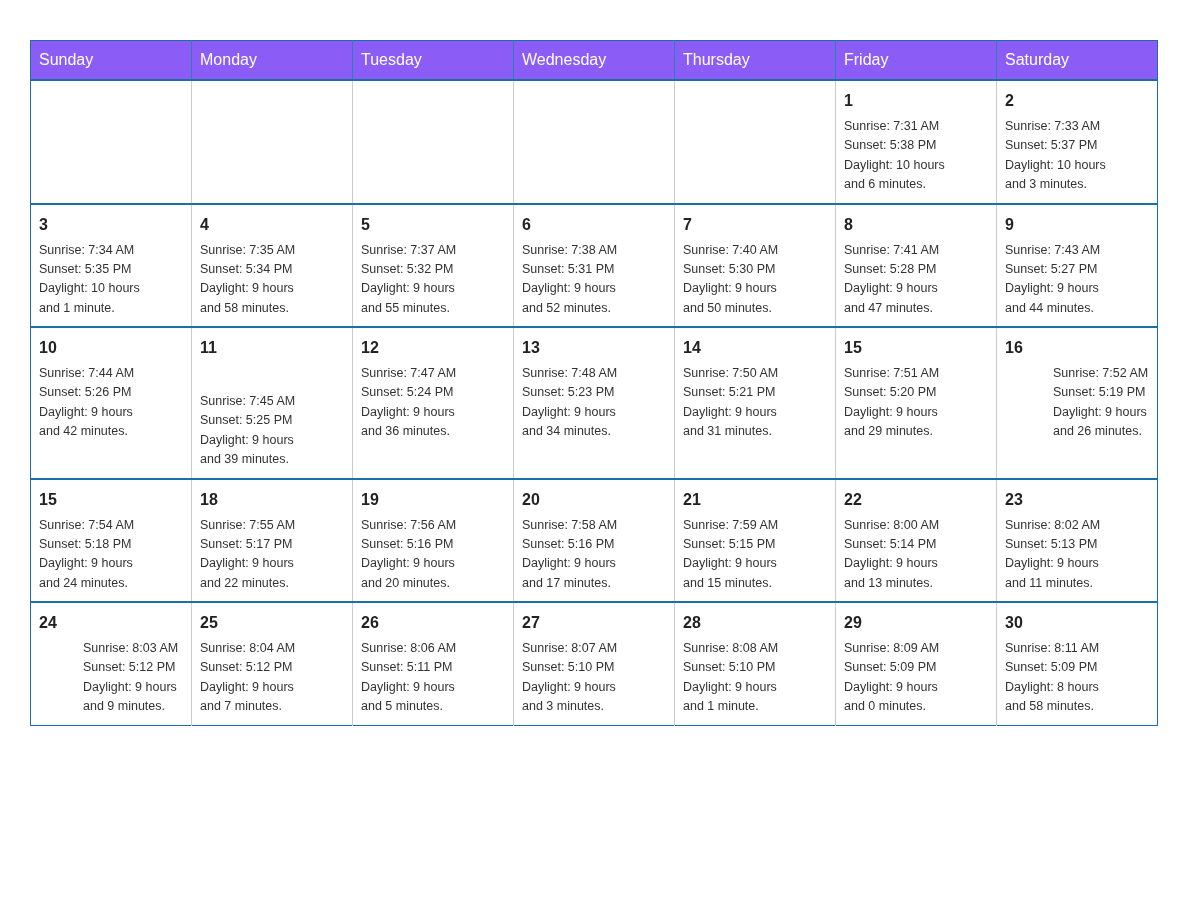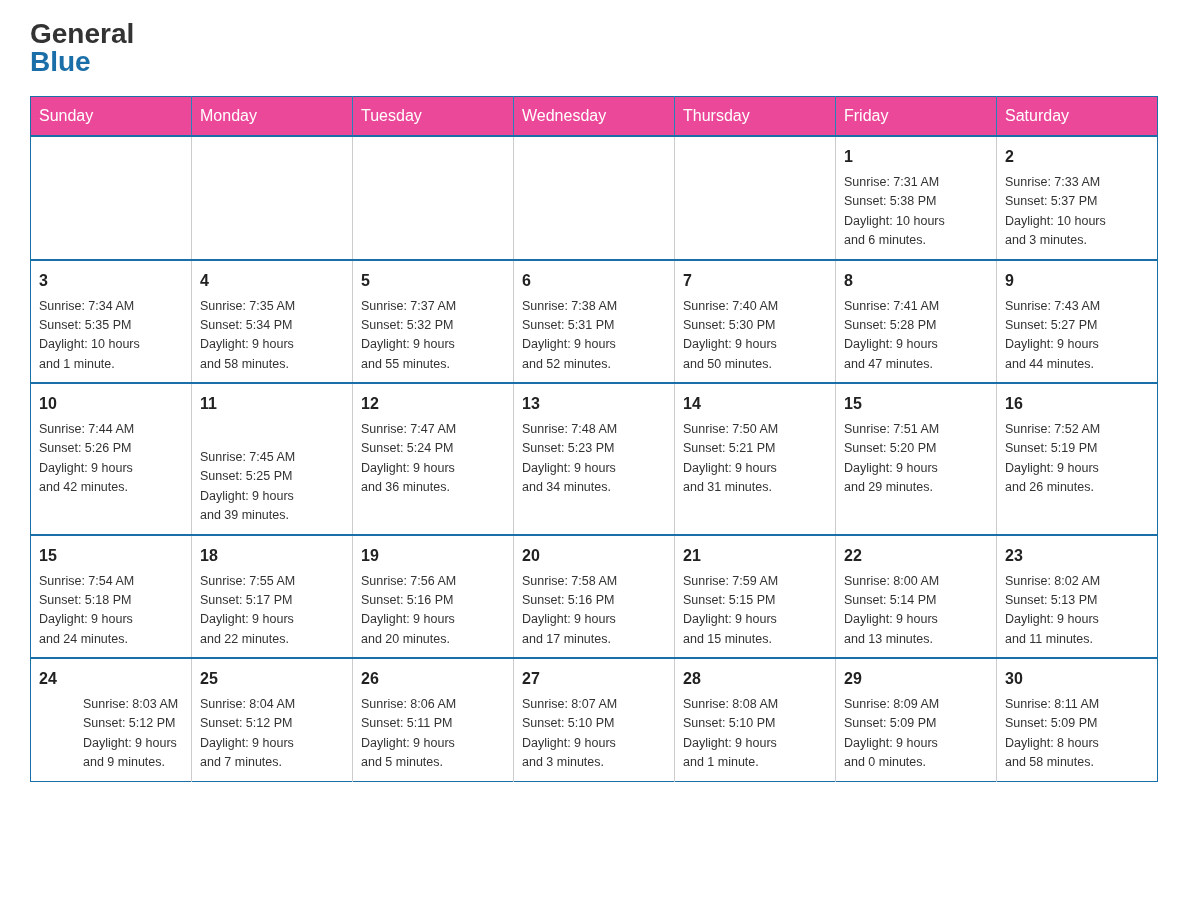--- a/index.html
+++ b/index.html
@@ -48,21 +48,21 @@
       font-size: 20px;
       color: #444;
       margin-top: 4px;
     }
     .calendar {
       width: 100%;
       border-collapse: collapse;
       border: 1px solid #1a6fa8;
     }
     .calendar thead tr th {
-      background: #ec4899;
+      background: #8b5cf6;
       color: #fff;
       font-size: 16px;
       font-weight: normal;
       padding: 10px 8px;
       text-align: left;
       border-right: 1px solid #2980b9;
     }
     .calendar thead tr th:last-child {
       border-right: none;
     }
@@ -93,24 +93,20 @@
       line-height: 1.55;
     }
     .empty-cell {
       background: #fff;
     }
   </style>
 </head>
 <body>
 
 <div class="header">
-  <div class="logo">
-    <div class="logo-general">General</div>
-    <div class="logo-blue">Blue</div>
-  </div>
   <div class="header-right">
   </div>
 </div>
 
 <table class="calendar">
   <thead>
     <tr>
     <th>Sunday</th>
         <th>Monday</th>
         <th>Tuesday</th>
@@ -231,21 +227,21 @@
         </td>
         <td>
           <span class="day-number">15</span>
           <div class="day-info" style="white-space: pre-line;">Sunrise: 7:51 AM
 Sunset: 5:20 PM
 Daylight: 9 hours
 and 29 minutes.</div>
         </td>
         <td>
           <span class="day-number">16</span>
-          <div class="day-info" style="white-space: pre-line;">Sunrise: 7:52 AM
+          <div class="day-info" style="white-space: pre-line; margin-left: 48px;">Sunrise: 7:52 AM
 Sunset: 5:19 PM
 Daylight: 9 hours
 and 26 minutes.</div>
         </td>
       </tr>
       <tr>
         <td>
           <span class="day-number">15</span>
           <div class="day-info" style="white-space: pre-line;">Sunrise: 7:54 AM
 Sunset: 5:18 PM

